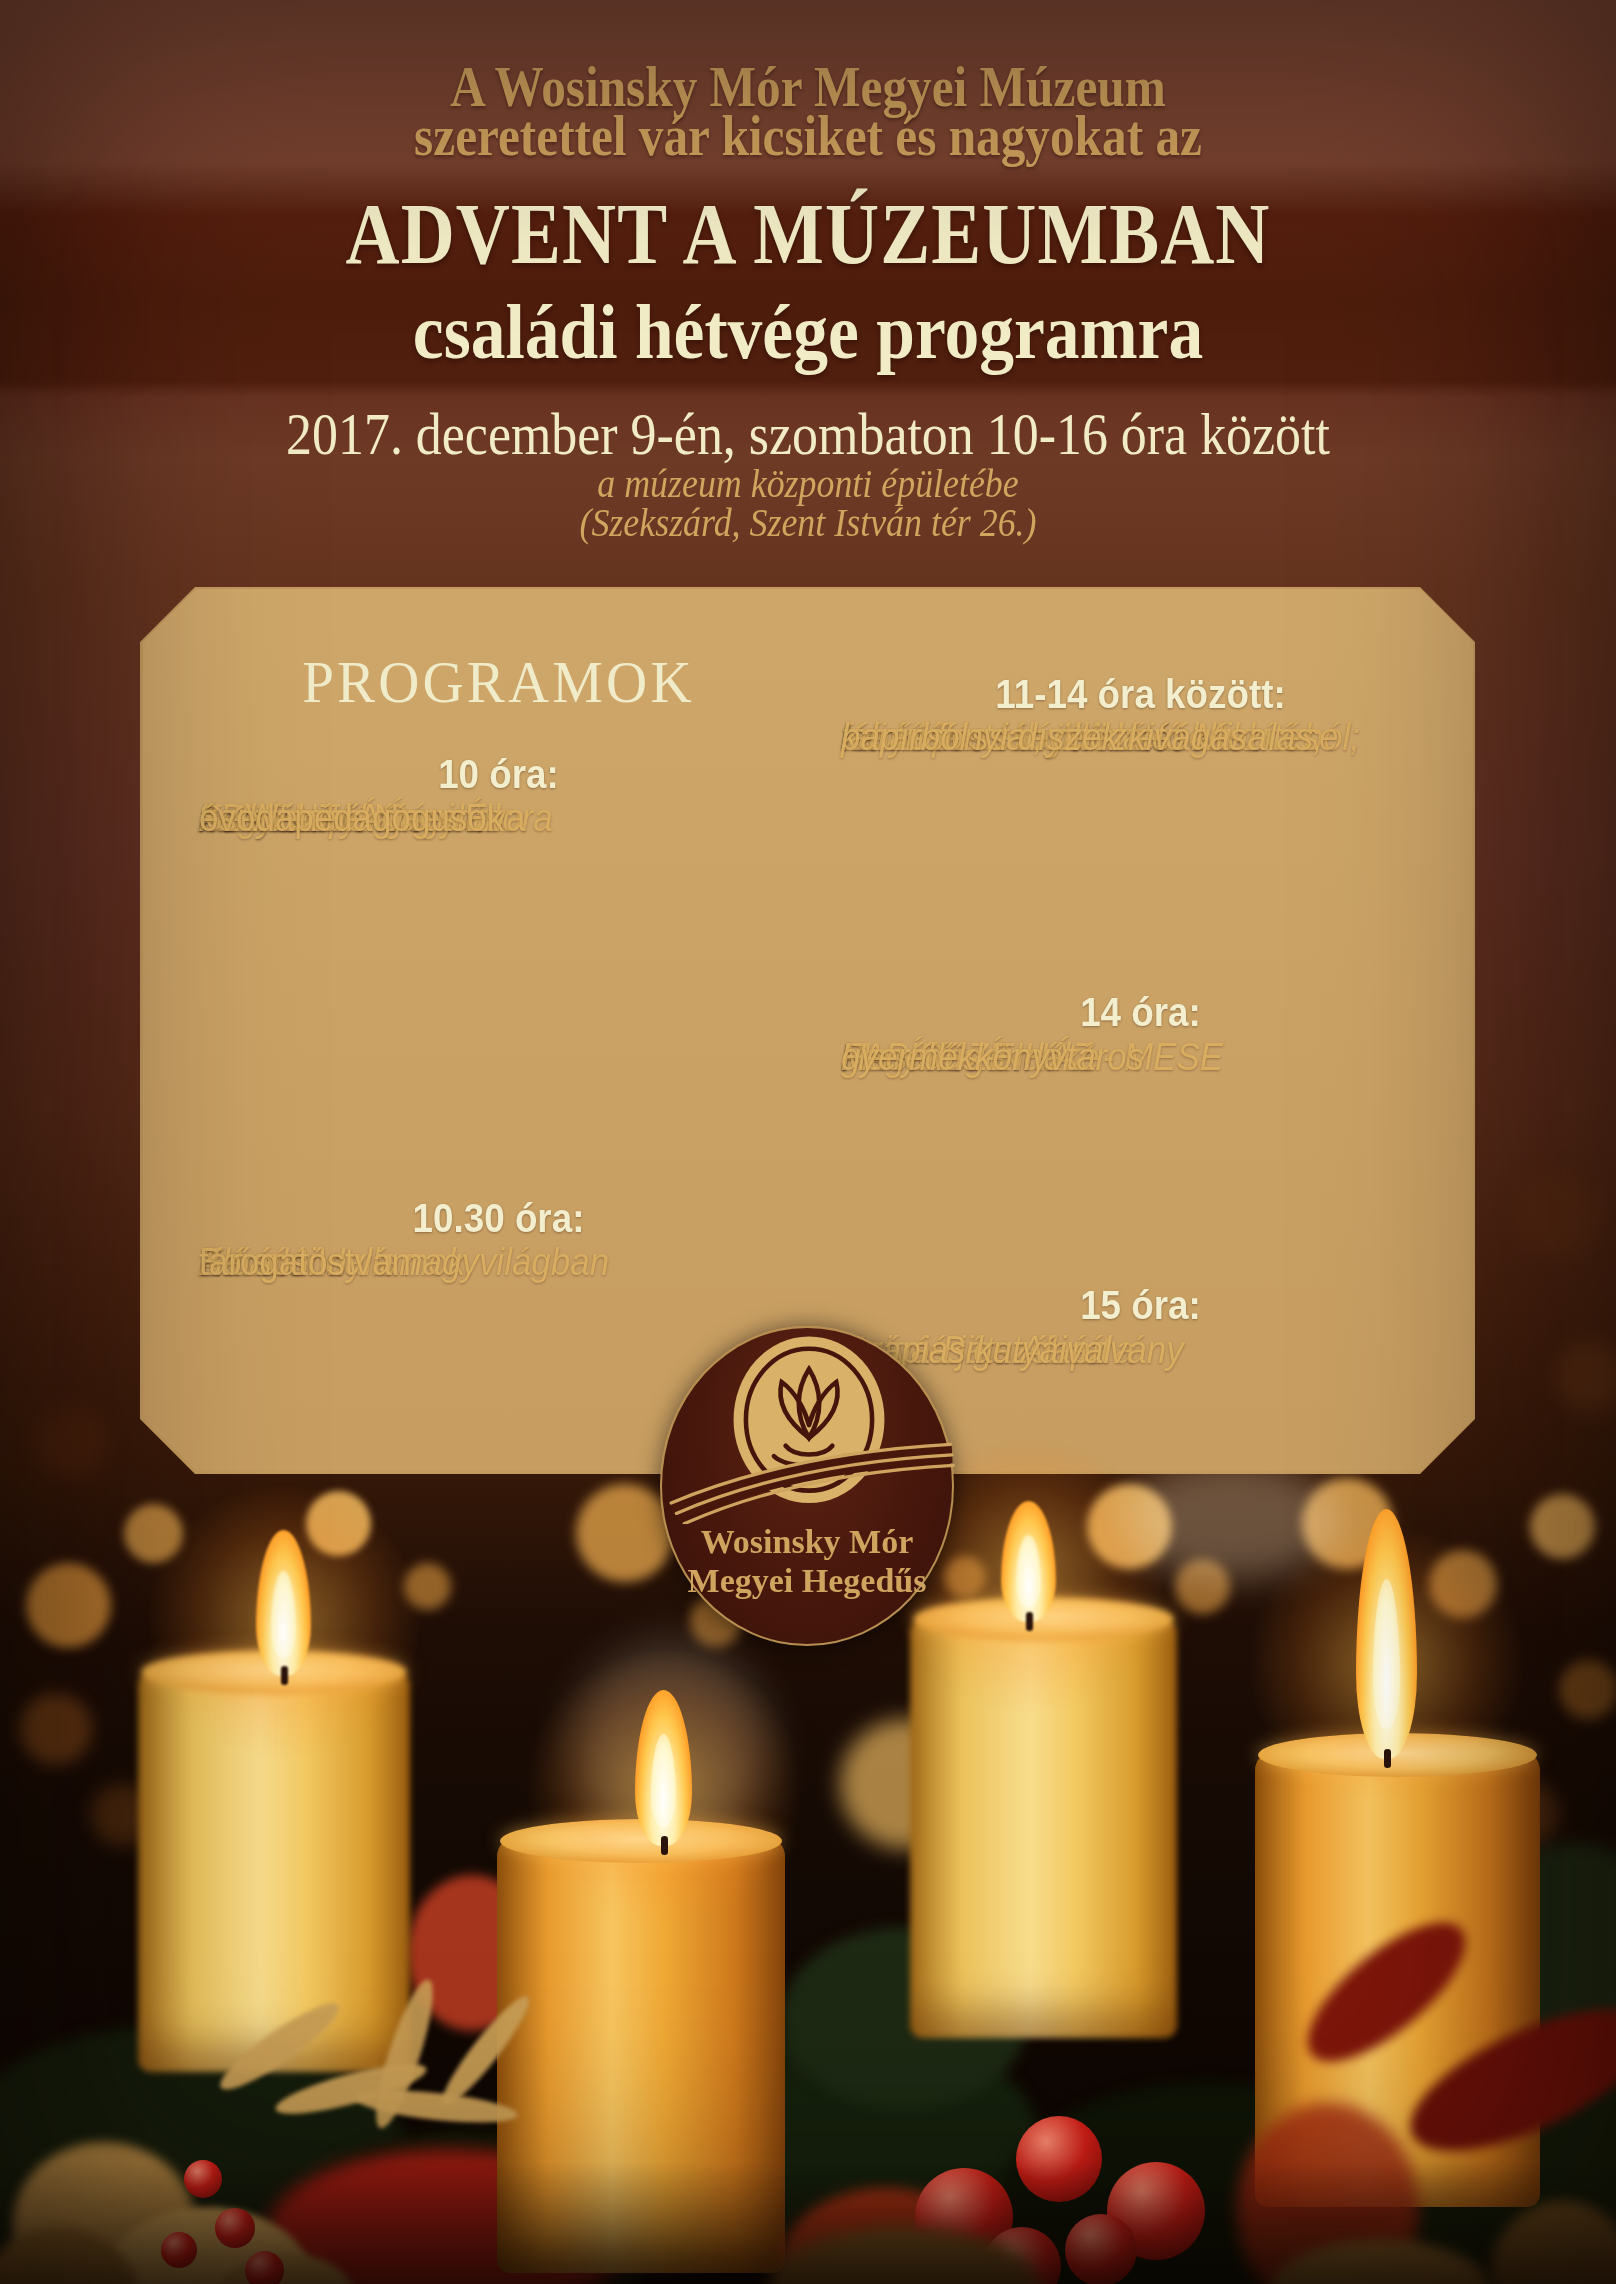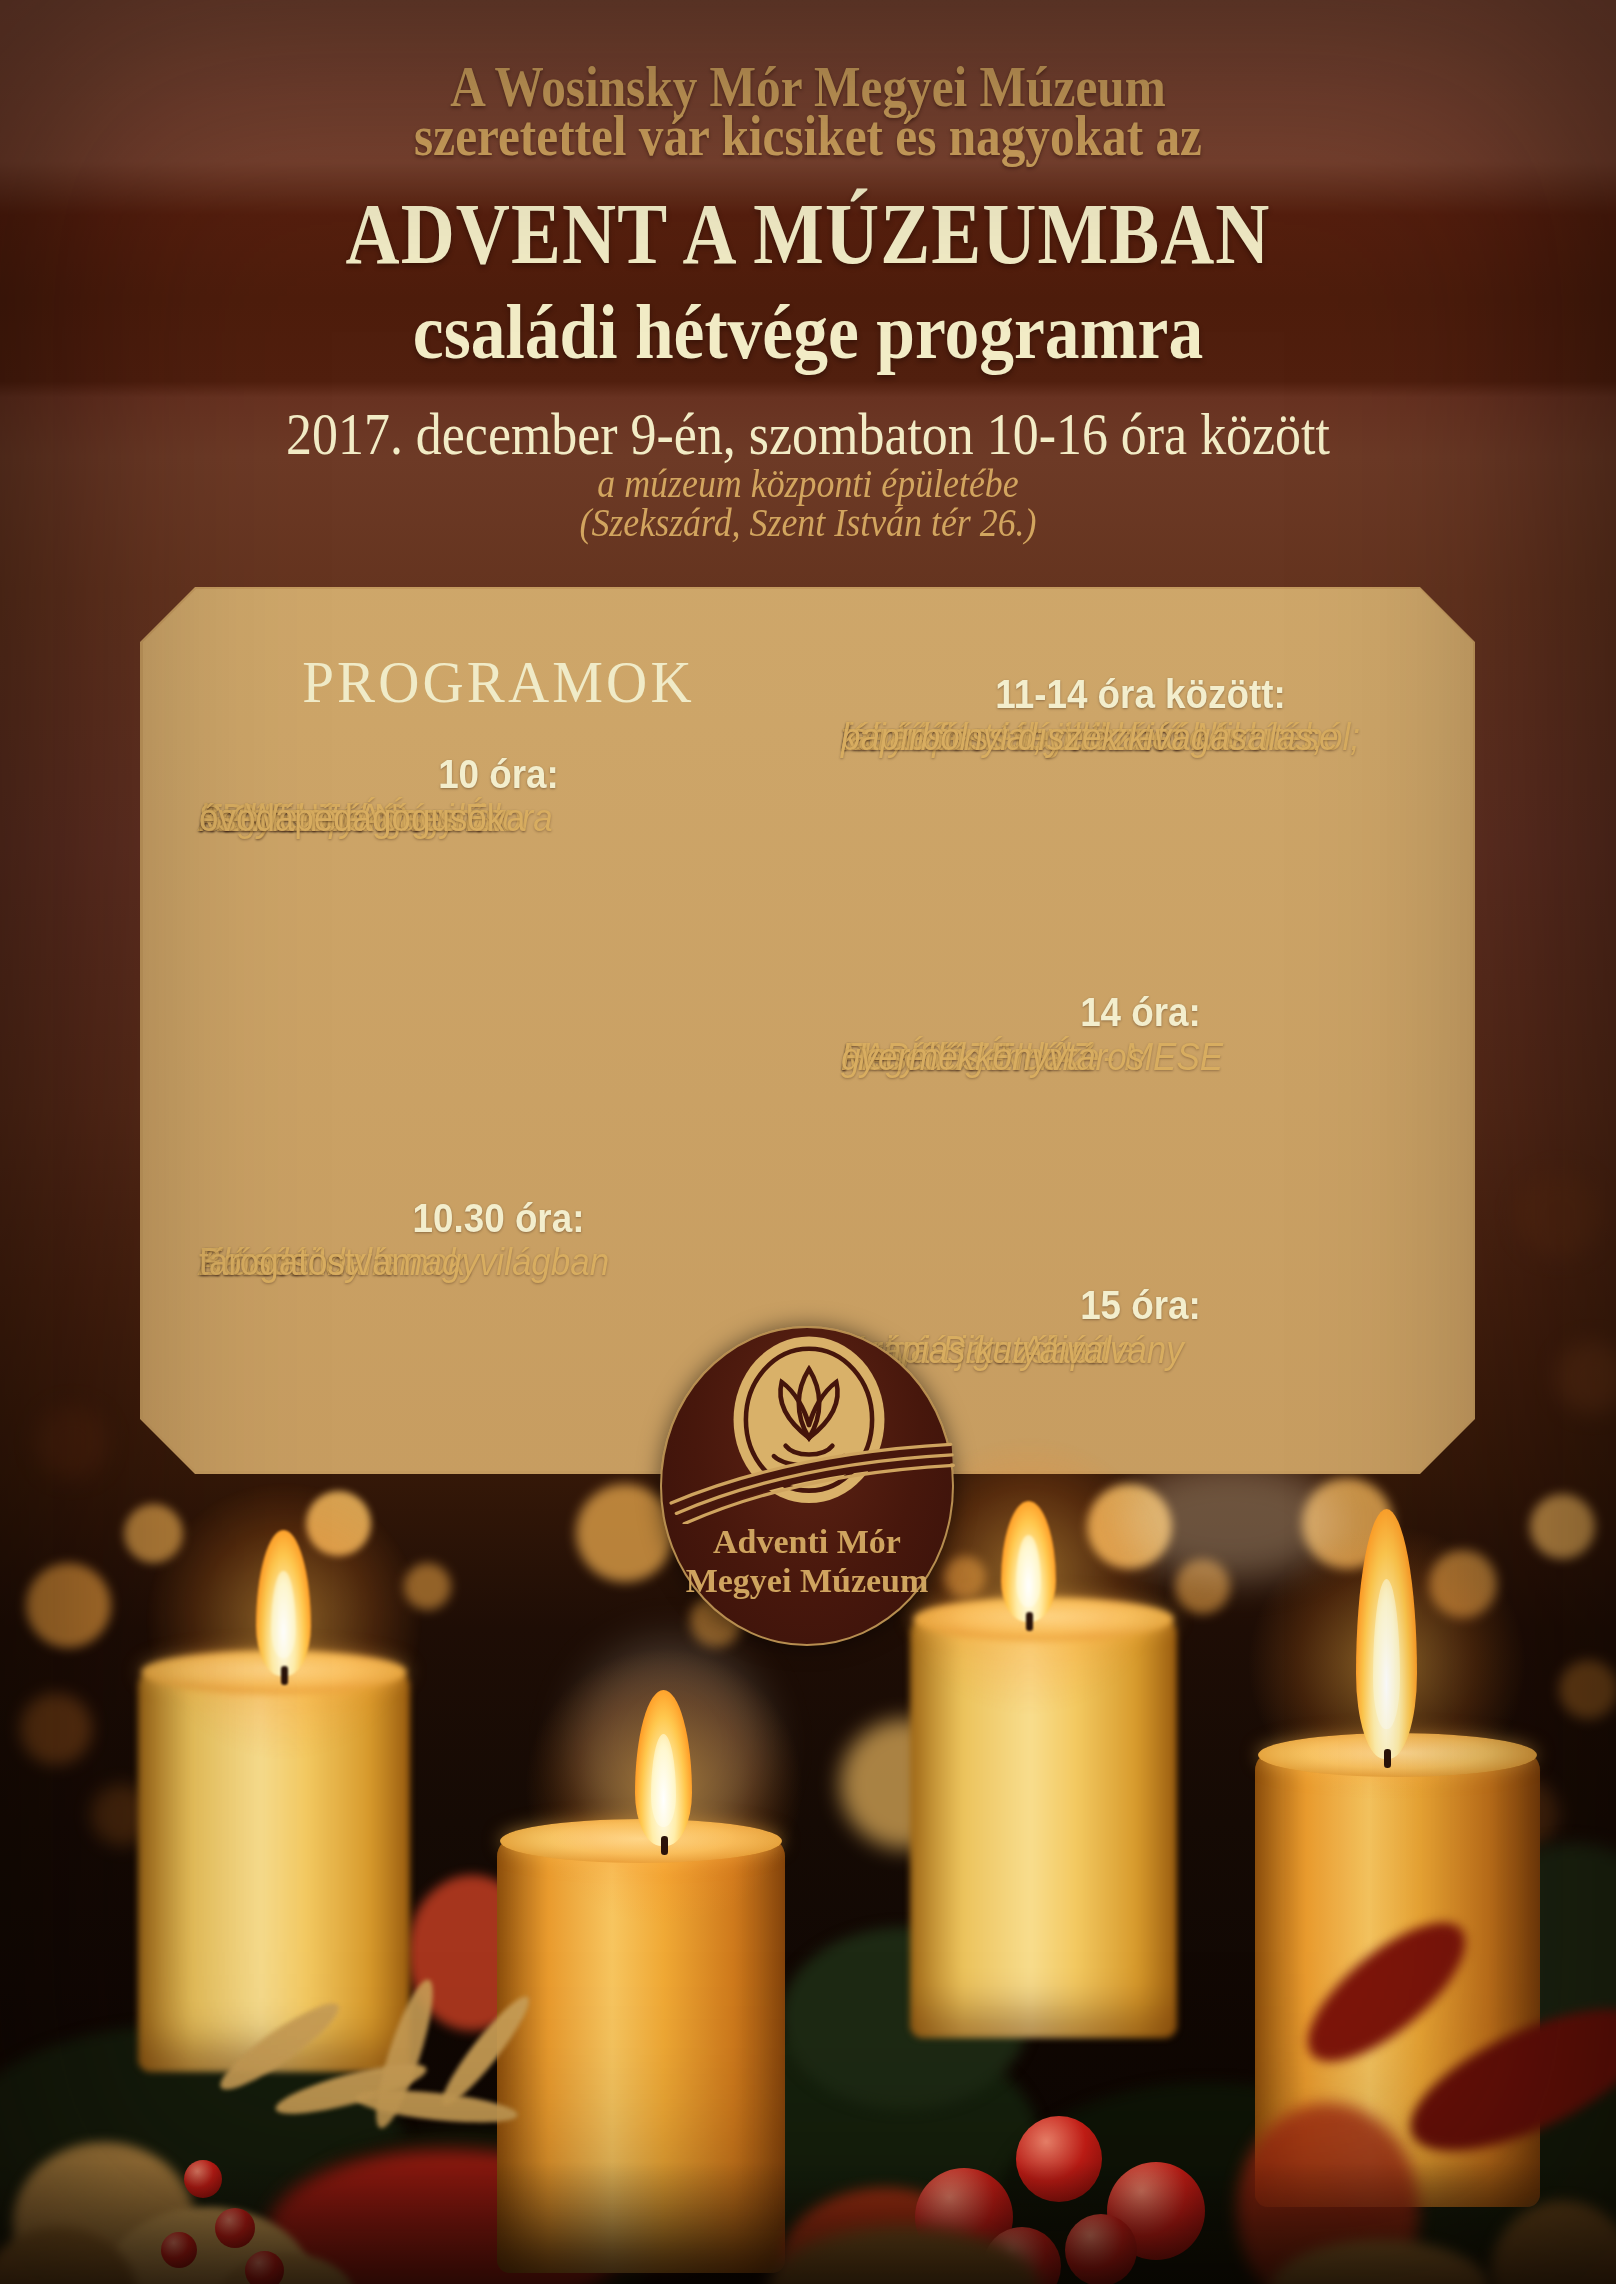--- a/index.html
+++ b/index.html
@@ -275,20 +275,20 @@
         <path d="M172 186 C192 206 260 206 280 186"></path>
         <path d="M196 210 C212 222 240 222 256 210"></path>
       </g>
       <path d="M20 272 C150 216 300 190 446 182" fill="none" stroke="#47170c" stroke-width="30"></path>
       <g fill="none" stroke="#cfa45f" stroke-width="5" stroke-linecap="round">
         <path d="M14 258 C148 202 300 176 444 168"></path>
         <path d="M22 274 C152 218 302 192 446 184"></path>
         <path d="M34 290 C160 234 304 208 448 200"></path>
       </g>
     </svg>
-    <div class="logo-t1">Adventi Mór</div>
-    <div class="logo-t2">Megyei Múzeum</div>
+    <div class="logo-t1">Wosinsky Mór</div>
+    <div class="logo-t2">Megyei Hegedűs</div>
   </div>
 
   <div class="bottom-shade"></div>
   <div class="vignette"></div>
 </div>
 
 
 </body></html>

